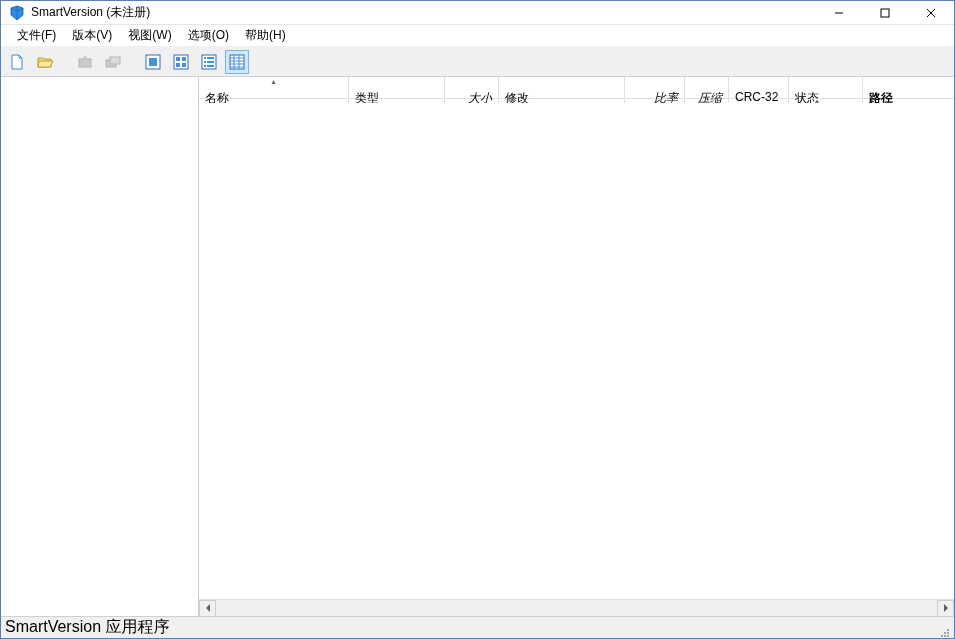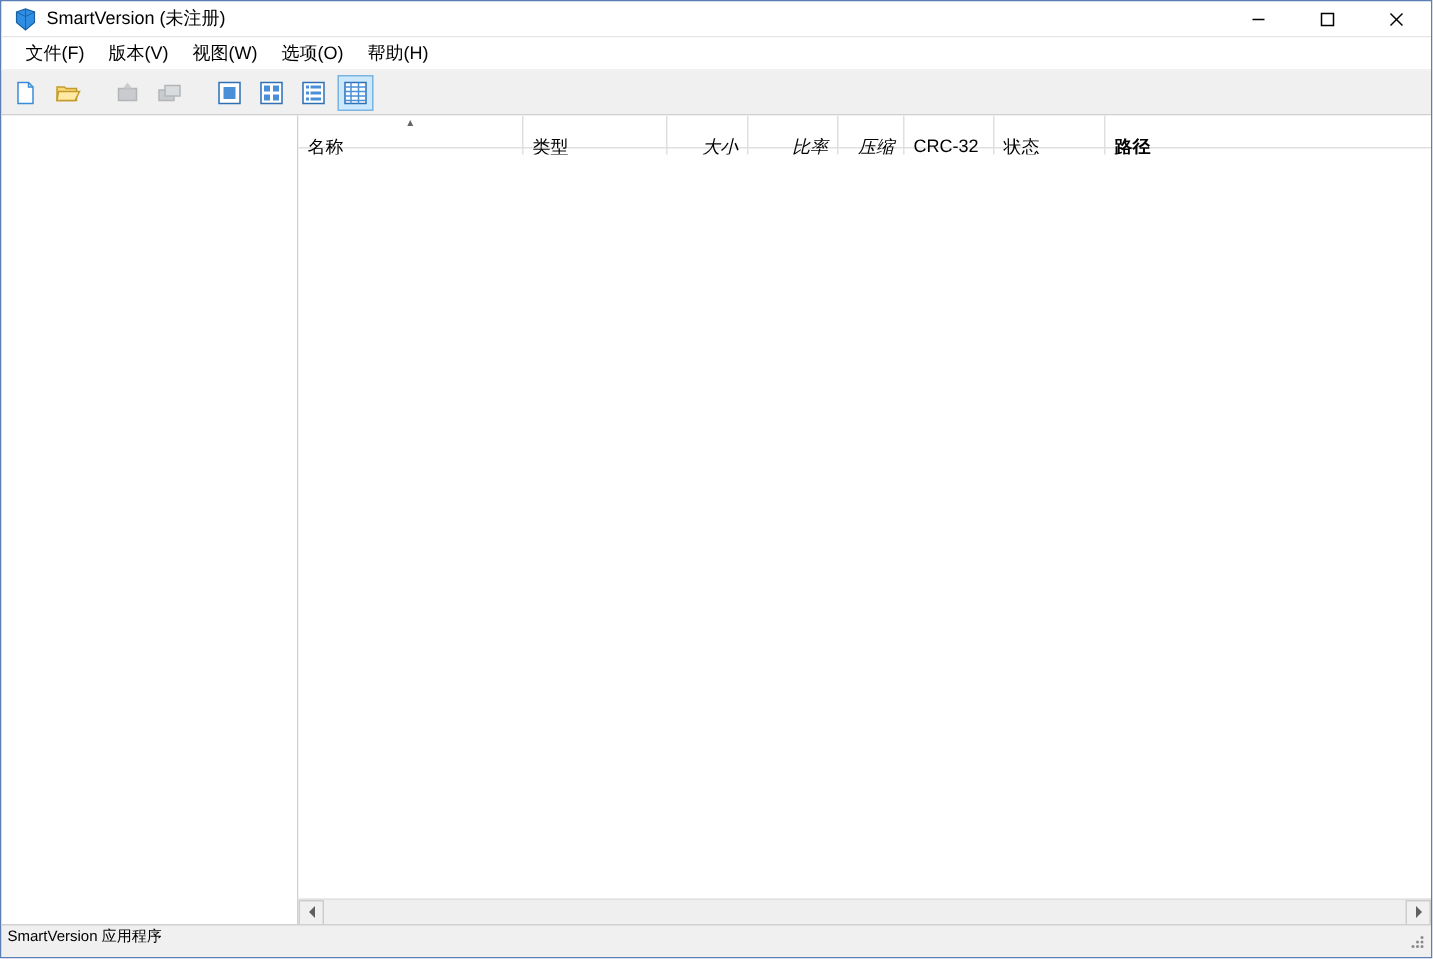--- a/index.html
+++ b/index.html
@@ -33,21 +33,21 @@
 .listhdr { height: 22px; display: flex; align-items: stretch; background: #fff; border-bottom: 1px solid #e0e0e0; position: relative; }
 .col { display: flex; padding: 13px 6px; border-right: 1px solid #e0e0e0; font-size: 12px; white-space: nowrap; overflow: hidden; cursor: default; position: relative; }
 .col.ralign { justify-content: flex-end; font-style: italic; }
 .col .sort-ind { position: absolute; left: 50%; top: 0; transform: translateX(-50%); font-size: 8px; color: #666; }
 .listbody { flex: 1; background: #fff; overflow: hidden; }
 .hscrollbar { height: 17px; background: #f0f0f0; display: flex; align-items: center; border-top: 1px solid #e0e0e0; }
 .hsb-btn { width: 17px; height: 17px; display: flex; align-items: center; justify-content: center; background: #f0f0f0; border: 1px solid #cdcdcd; font-size: 8px; color: #555; }
 .hsb-track { flex: 1; height: 17px; background: #efefef; }
 
 
-.statusbar { height: 22px; border-top: 1px solid #d0d0d0; background: #f0f0f0; display: flex; align-items: flex-start; padding: 0 4px; font-size: 10px; }
+.statusbar { height: 22px; border-top: 1px solid #d0d0d0; background: #f0f0f0; display: flex; align-items: flex-end; padding: 0 4px; font-size: 16px; }
 .statusbar .grip { margin-left: auto; width: 16px; height: 16px; display: flex; align-items: flex-end; justify-content: flex-end; }
 
 svg { display: block; }
 </style>
 </head>
 <body>
 
 <div class="window">
 
   <div class="titlebar">
@@ -158,20 +158,23 @@
       <div class="listhdr">
         <div class="col" style="width:150px">
           <span>名称</span>
           <span class="sort-ind">▴</span>
         </div>
         <div class="col" style="width:96px">
           <span>类型</span>
         </div>
         <div class="col ralign" style="width:54px">
           <span>大小</span>
+        </div>
+        <div class="col" style="width:126px">
+          <span>修改</span>
         </div>
         <div class="col ralign" style="width:60px">
           <span>比率</span>
         </div>
         <div class="col ralign" style="width:44px">
           <span>压缩</span>
         </div>
         <div class="col" style="width:60px">
           <span>CRC-32</span>
         </div>

